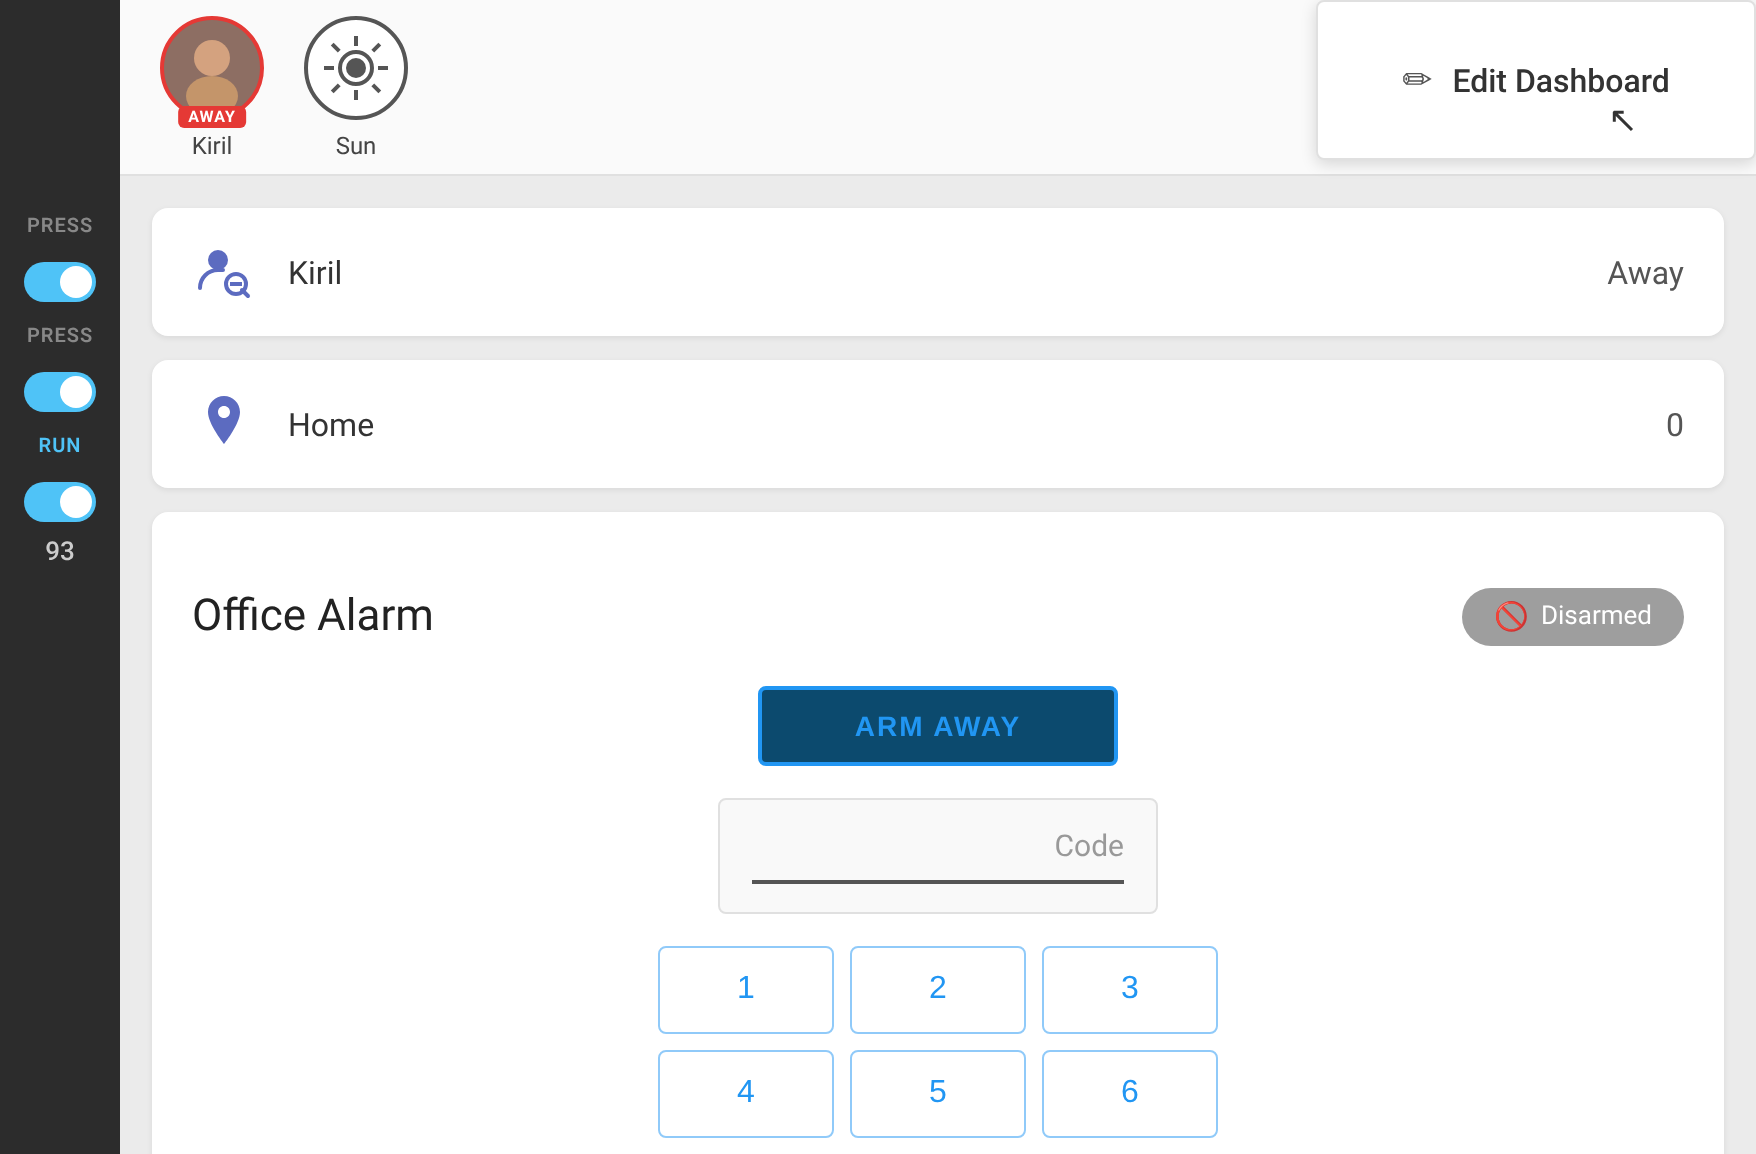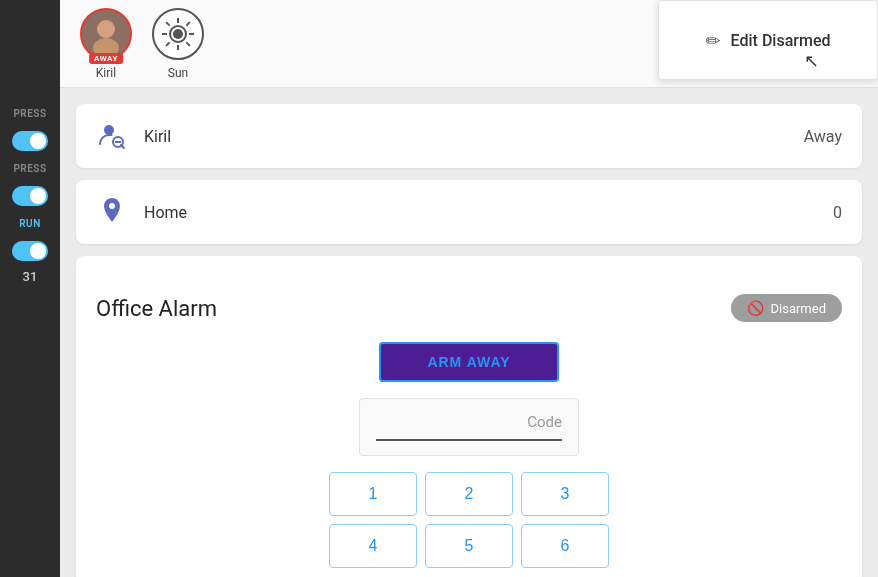--- a/index.html
+++ b/index.html
@@ -241,21 +241,21 @@
       align-items: center;
       gap: 6px;
     }
     .disarmed-icon {
       font-size: 14px;
     }
     .arm-away-btn {
       display: block;
       margin: 0 auto 16px;
       border: 2px solid #2196f3;
-      background: #4c1d95;
+      background: #0c4a6e;
       color: #2196f3;
       font-size: 14px;
       font-weight: 600;
       letter-spacing: 1px;
       padding: 10px 30px;
       border-radius: 4px;
       cursor: pointer;
       text-align: center;
       width: 180px;
     }
@@ -309,21 +309,21 @@
   <div class="sidebar-item">PRESS</div>
   <div class="sidebar-toggle">
       <div class="knob"></div>
     </div>
 
   <div class="sidebar-item active">RUN</div>
   <div class="sidebar-toggle">
       <div class="knob"></div>
     </div>
 
-  <div class="sidebar-number">31</div>
+  <div class="sidebar-number">93</div>
 </div>
 
 <div class="header">
   <div class="avatar-col">
     <div class="avatar-container">
       <div class="avatar">
         <svg viewBox="0 0 40 40" xmlns="http://www.w3.org/2000/svg">
           <circle cx="20" cy="15" r="9" fill="#d4a27f"></circle>
           <ellipse cx="20" cy="34" rx="13" ry="10" fill="#c4956a"></ellipse>
         </svg>
@@ -346,21 +346,21 @@
         <line x1="29.9" y1="6.1" x2="26.4" y2="9.6" stroke="#555" stroke-width="2"></line>
         <line x1="9.6" y1="26.4" x2="6.1" y2="29.9" stroke="#555" stroke-width="2"></line>
         <circle cx="18" cy="18" r="5" fill="#555"></circle>
       </svg>
     </div>
     <div class="sun-label">Sun</div>
   </div>
 
   <div class="edit-dashboard-btn">
     <span class="edit-icon">✏</span>
-    <span>Edit Disarmed</span>
+    <span>Edit Dashboard</span>
     <span class="cursor-icon">↖</span>
   </div>
 </div>
 
 <div class="main-content">
 
   <div class="card">
     <div class="card-icon">
       <svg width="28" height="28" viewBox="0 0 28 28" fill="none">
         <circle cx="11" cy="8" r="5" fill="#5c6bc0"></circle>

